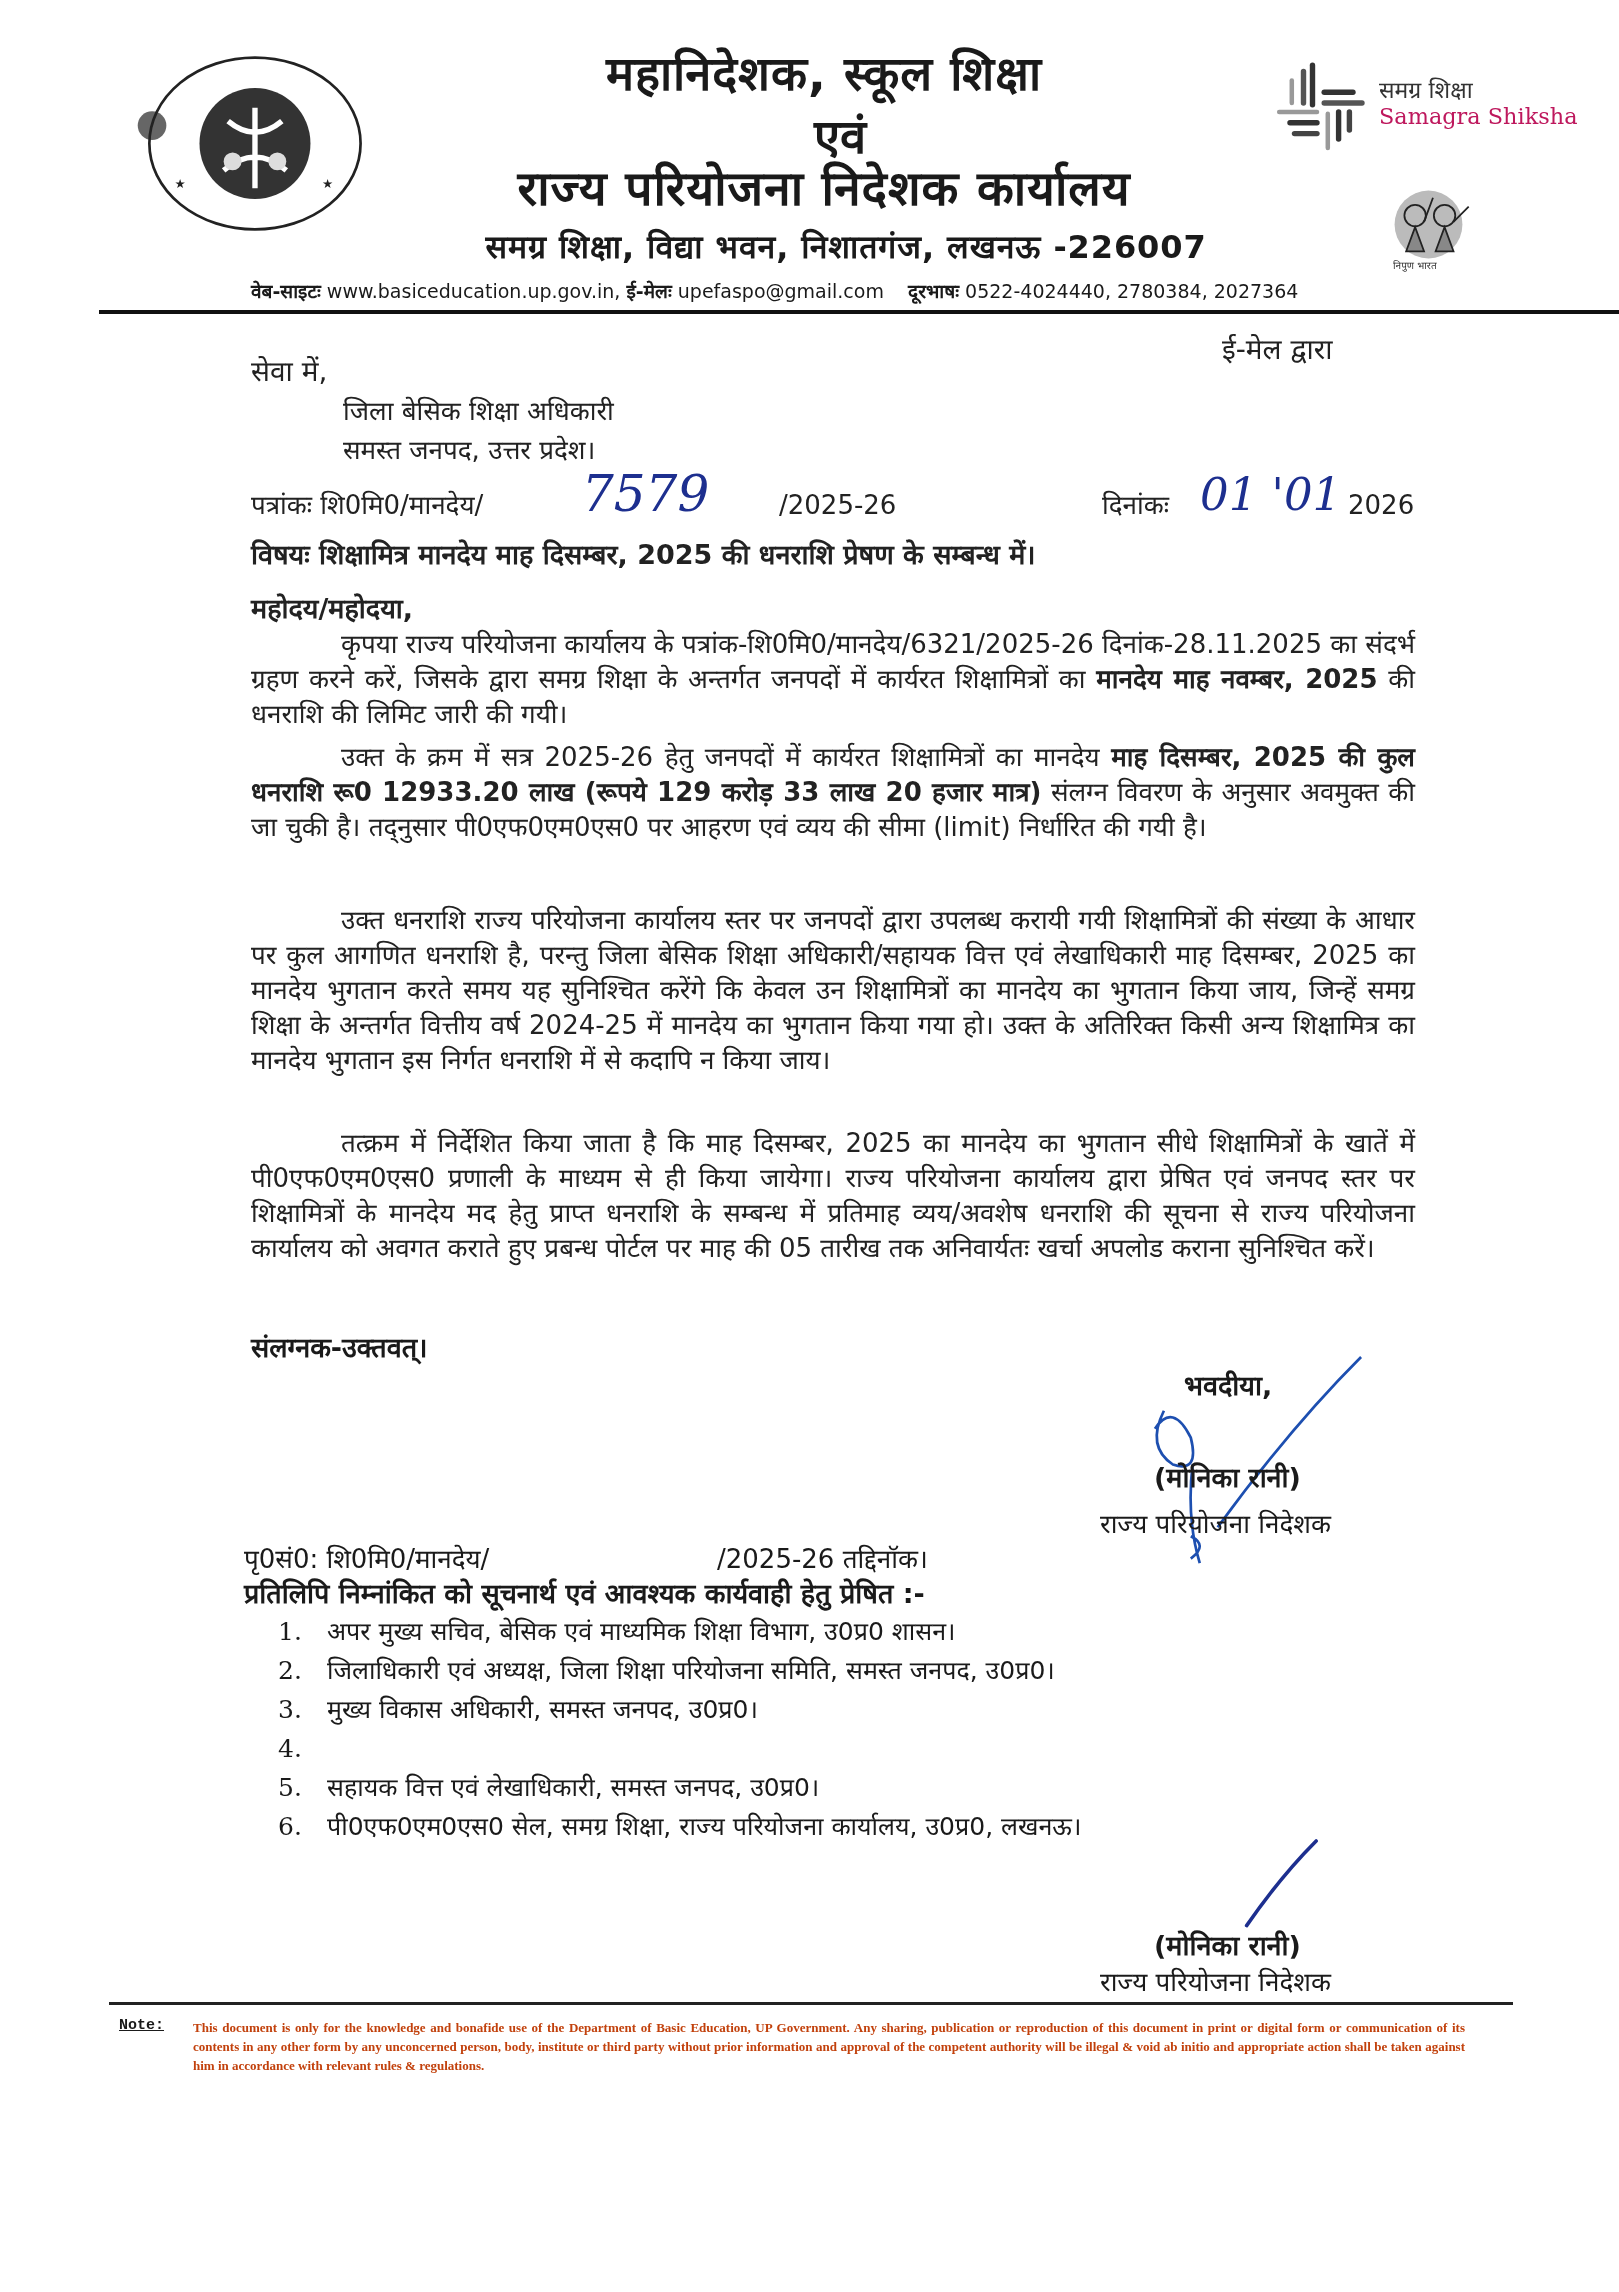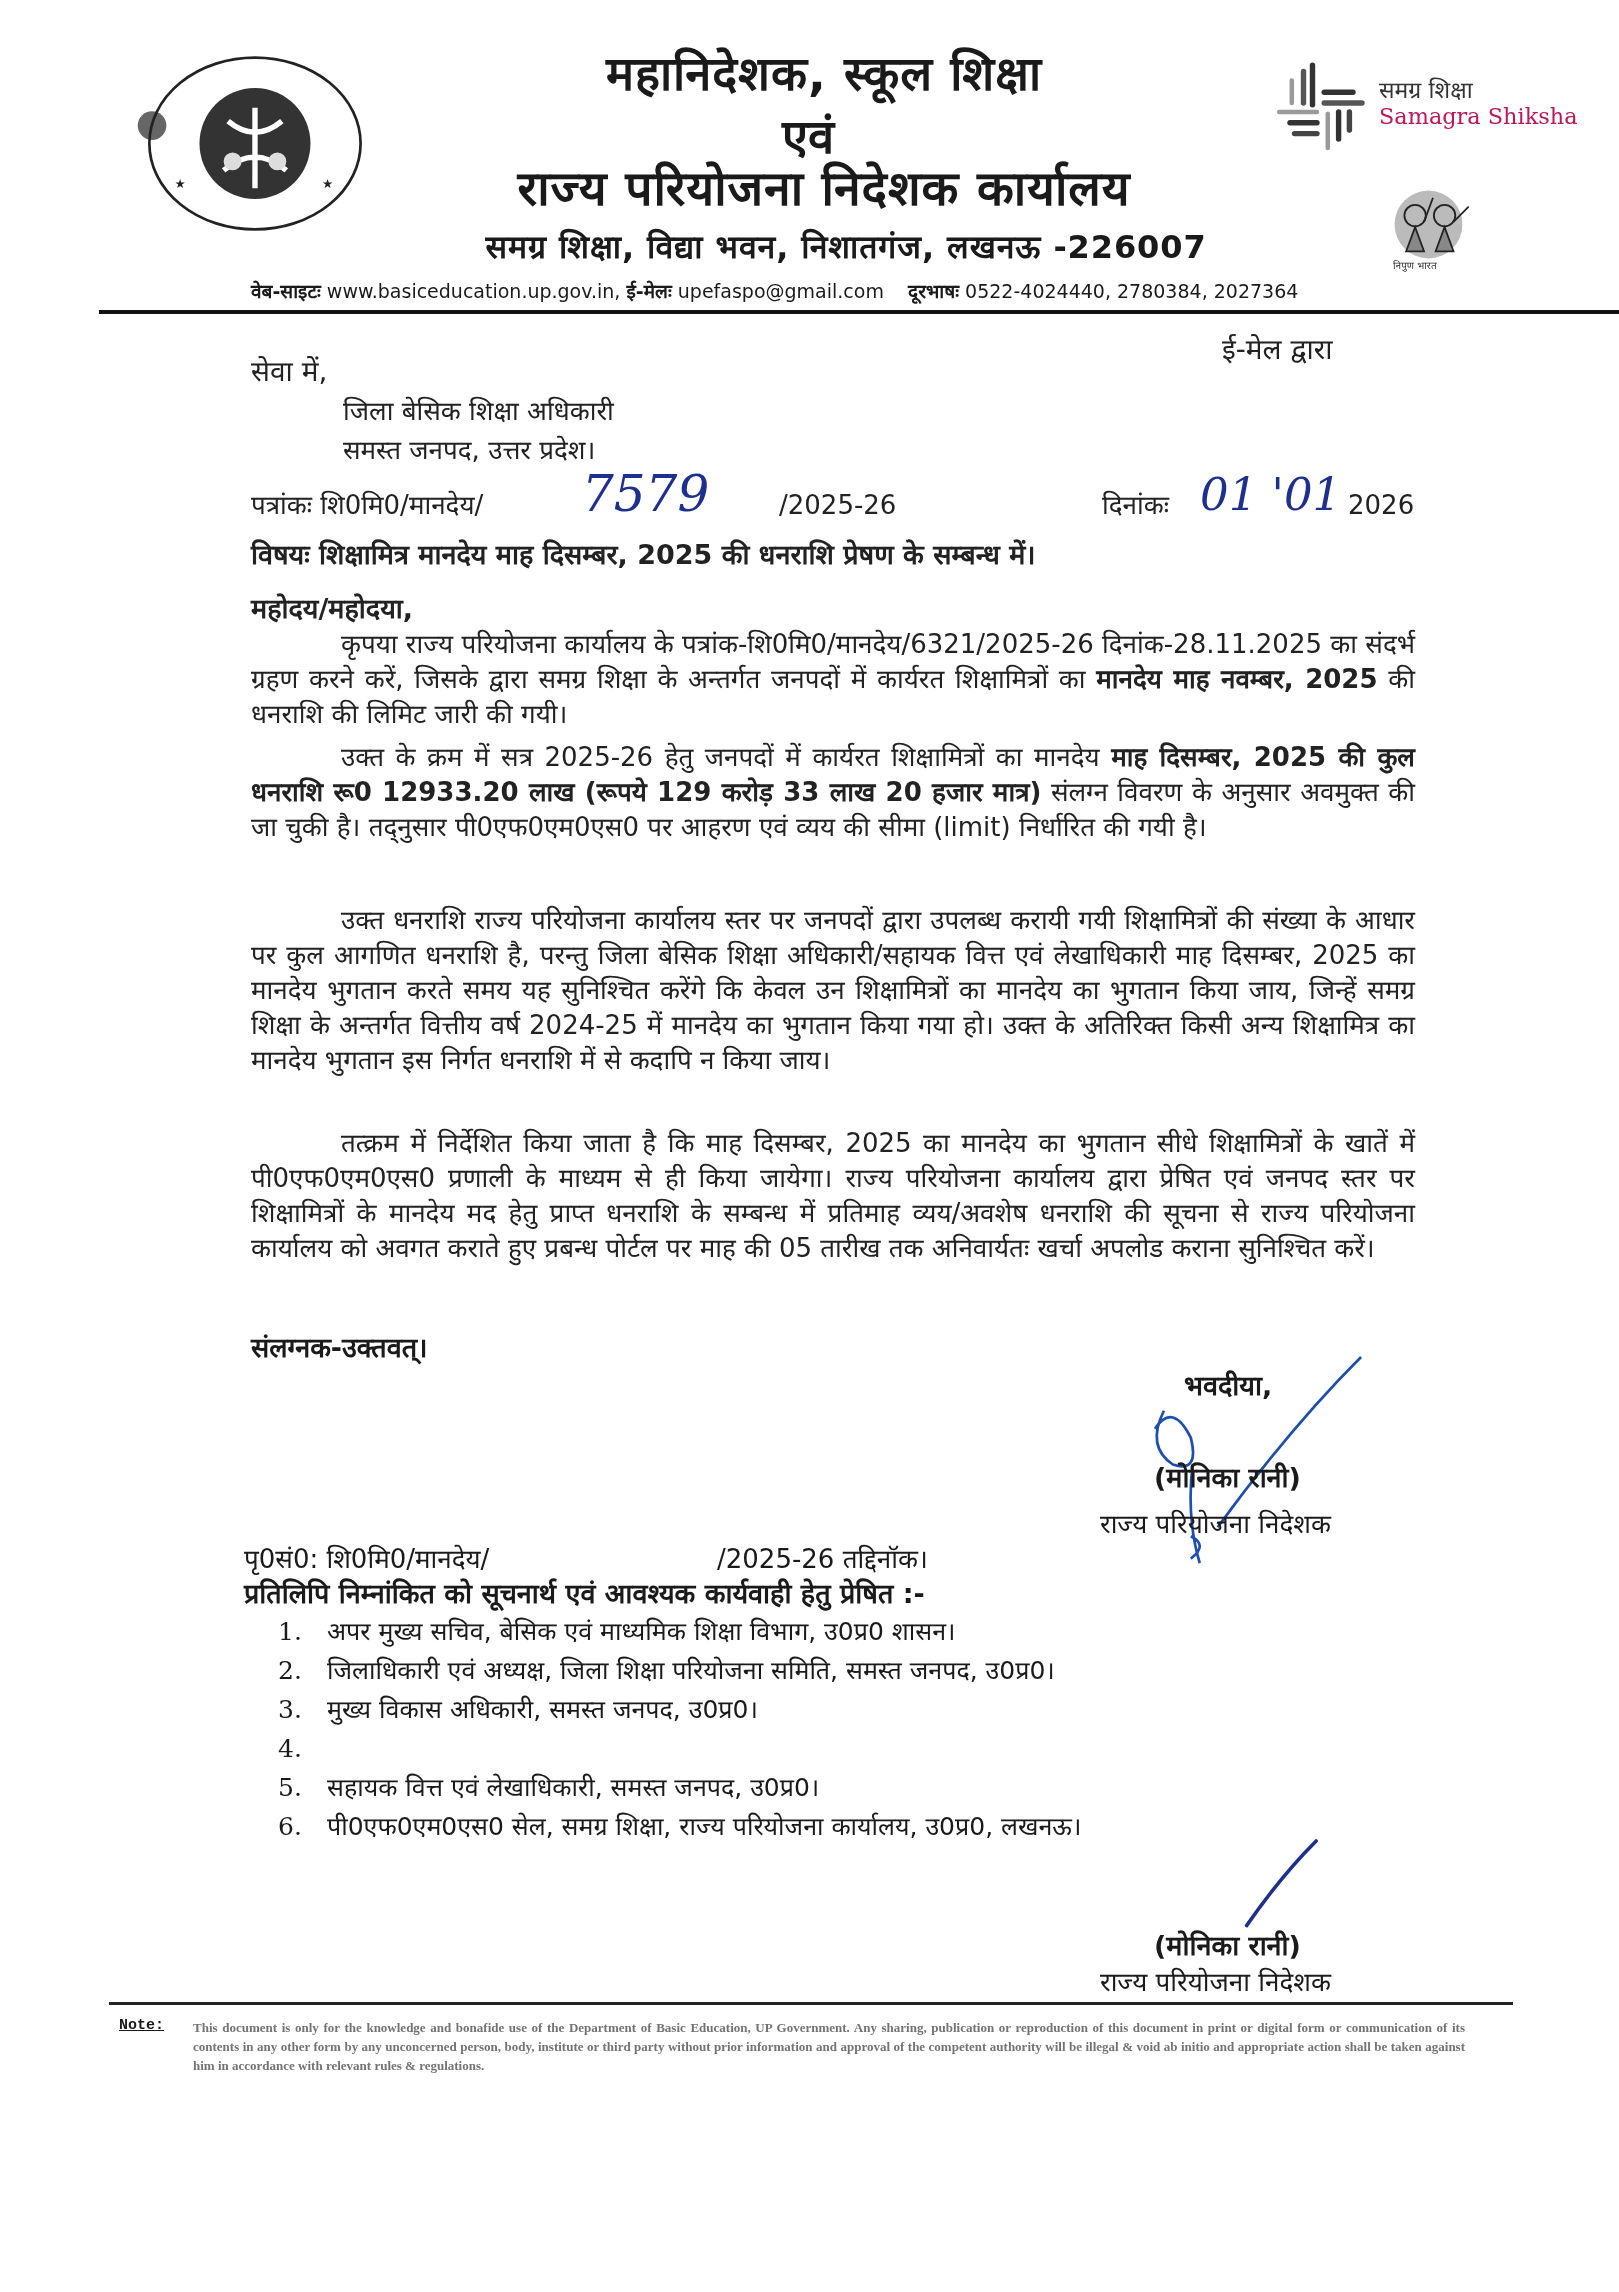--- a/index.html
+++ b/index.html
@@ -3,21 +3,21 @@
 <meta charset="utf-8">
 <style>
   html, body { margin:0; padding:0; background:#ffffff; }
   body { width:1619px; height:2293px; position:relative; overflow:hidden;
          font-family:"DejaVu Sans", "Liberation Sans", sans-serif; color:#1a1a1a; }
   .abs { position:absolute; }
 
   
   .emblem { left:134px; top:54px; width:233px; height:179px; }
   .h-title1 { left:466px; top:40px; width:716px; text-align:center; font-size:47px; font-weight:bold; letter-spacing:0.9px; }
-  .h-title2 { left:450px; top:103px; width:716px; text-align:center; font-size:47px; font-weight:bold; }
+  .h-title2 { left:482px; top:103px; width:716px; text-align:center; font-size:47px; font-weight:bold; }
   .h-title3 { left:376px; top:154px; width:896px; text-align:center; font-size:48px; font-weight:bold; letter-spacing:0.9px; }
   .h-addr { left:376px; top:224px; width:940px; text-align:center; font-size:32px; font-weight:bold; letter-spacing:0.9px; }
   .h-contact { left:251px; top:278px; width:1209px; font-size:19px; }
   .h-contact b { font-weight:bold; }
   .rule-top { left:99px; top:310px; width:1521px; height:3.6px; background:#111; }
 
   .ss-logo { left:1272px; top:58px; width:99px; height:99px; }
   .ss-hi { left:1379px; top:73px; font-size:23px; color:#333; }
   .ss-en { left:1379px; top:103px; font-size:22.4px; color:#be185d; font-family:"DejaVu Serif", serif; }
   .nipun { left:1366px; top:175px; width:125px; height:99px; }
@@ -55,21 +55,21 @@
   .copy-list { left:278px; top:1612px; width:1164px; margin:0; padding:0; list-style:none; }
   .copy-list li { font-size:25px; line-height:39px; display:flex; }
   .copy-list .num { width:49px; font-family:"DejaVu Serif", serif; }
 
   .sig2-svg { left:1227px; top:1836px; width:107px; height:99px; }
   .sig2-name { left:1154px; top:1926px; font-size:27px; font-weight:bold; }
   .sig2-desig { left:1100px; top:1963px; font-size:26px; }
 
   .rule-bottom { left:109px; top:2002px; width:1404px; height:2.7px; background:#222; }
   .note-label { left:119px; top:2017px; font-family:Liberation Mono, monospace; font-size:15px; font-weight:bold; text-decoration:underline; }
-  .note-text { left:193px; top:2018px; width:1272px; font-family:"Liberation Serif", serif; font-size:13px; line-height:19px; font-weight:bold; text-align:justify; color:#737373; }
+  .note-text { left:193px; top:2018px; width:1272px; font-family:"Liberation Serif", serif; font-size:13px; line-height:19px; font-weight:bold; text-align:justify; color:#c2410c; }
 </style>
 </head>
 <body>
 
 <svg class="abs emblem" viewBox="0 0 260 200">
   <circle cx="20" cy="80" r="16" fill="#666"></circle>
   <ellipse cx="135" cy="100" rx="118" ry="96" fill="none" stroke="#222" stroke-width="3"></ellipse>
   <circle cx="135" cy="100" r="62" fill="#333"></circle>
   <path d="M135 60 L135 150 M105 75 Q135 100 165 75 M100 130 Q135 100 170 130" stroke="#fff" stroke-width="6" fill="none"></path>
   <circle cx="110" cy="120" r="10" fill="#ddd"></circle>

